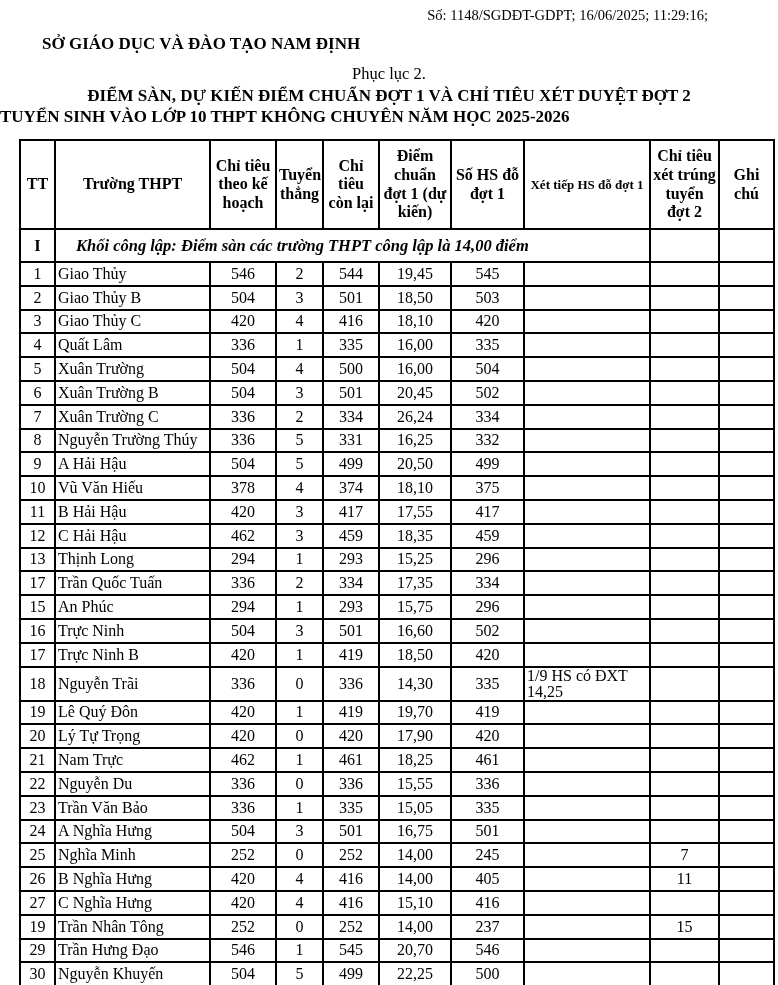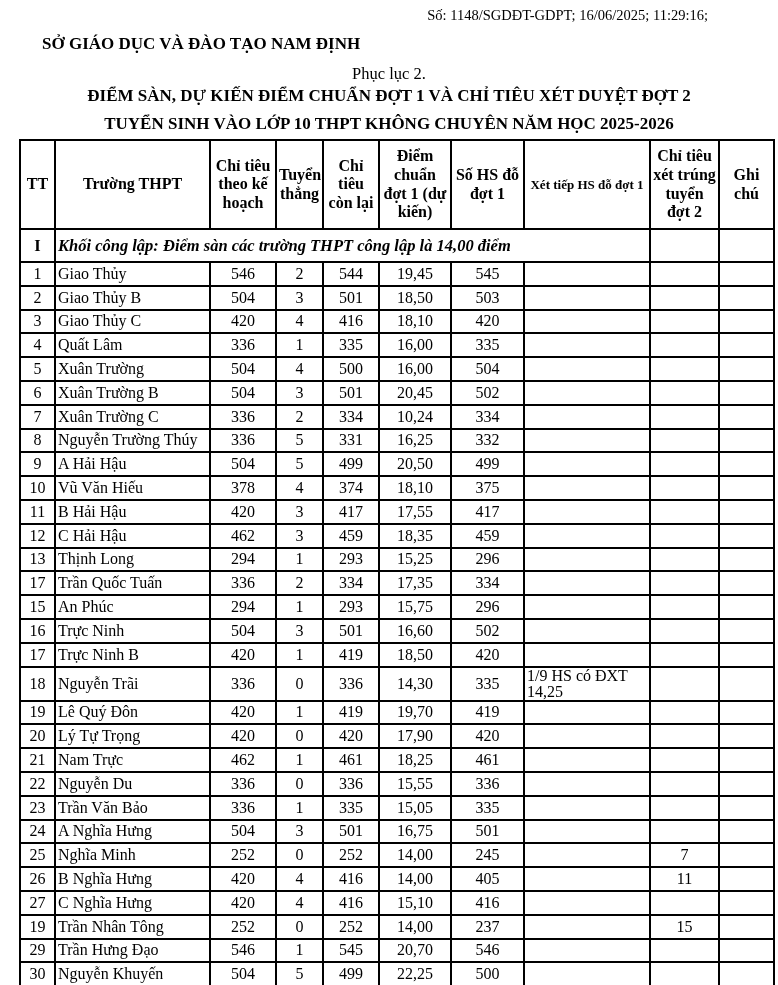--- a/index.html
+++ b/index.html
@@ -22,21 +22,21 @@
   .appendix {
     position: absolute; top: 64px; left: 0; width: 100%;
     text-align: center; font-weight: normal; font-size: 16.5px;
   }
   .title1 {
     position: absolute; top: 86px; left: 0; width: 100%;
     text-align: center; font-weight: bold; font-size: 17px;
   }
   .title2 {
     position: absolute; top: 107px; left: 0; width: 100%;
-    text-align: center; font-weight: bold; font-size: 17px; margin-top: 7px;
+    text-align: left; font-weight: bold; font-size: 17px;
   }
 
   table.grid {
     position: absolute; top: 139px; left: 19px;
     width: 754px; border-collapse: collapse; table-layout: fixed;
   }
   table.grid th, table.grid td {
     border: 2px solid #000;
     padding: 0 2px;
     overflow: hidden;
@@ -45,21 +45,21 @@
   table.grid th {
     font-weight: bold; font-size: 16px; line-height: 1.16;
     text-align: center; vertical-align: middle;
   }
   table.grid th.small-head { font-size: 13px; }
 
   tr.section-row { height: 33px; }
   tr.section-row td { font-size: 16.5px; vertical-align: middle; }
   tr.section-row td.sec-tt { font-weight: bold; text-align: center; }
   tr.section-row td.sec-label {
-    font-weight: bold; font-style: italic; text-align: left; padding-left: 2px;
+    font-weight: bold; font-style: italic; text-align: left; padding-left: 20px;
   }
 
   tr.data-row { height: 23.8px; }
   tr.data-row td { font-size: 16px; line-height: 1; vertical-align: middle; }
   td.c-num { text-align: center; }
   td.c-school { text-align: left; padding-left: 5px; }
   td.c-note { text-align: left; padding-left: 4px; font-size: 13px; }
 </style>
 </head>
 <body>
@@ -176,21 +176,21 @@
           <td class="c-note"></td>
           <td class="c-num"></td>
           <td class="c-num"></td>
         </tr>
         <tr class="data-row">
           <td class="c-num">7</td>
           <td class="c-school">Xuân Trường C</td>
           <td class="c-num">336</td>
           <td class="c-num">2</td>
           <td class="c-num">334</td>
-          <td class="c-num">10,24</td>
+          <td class="c-num">26,24</td>
           <td class="c-num">334</td>
           <td class="c-note"></td>
           <td class="c-num"></td>
           <td class="c-num"></td>
         </tr>
         <tr class="data-row">
           <td class="c-num">8</td>
           <td class="c-school">Nguyễn Trường Thúy</td>
           <td class="c-num">336</td>
           <td class="c-num">5</td>

